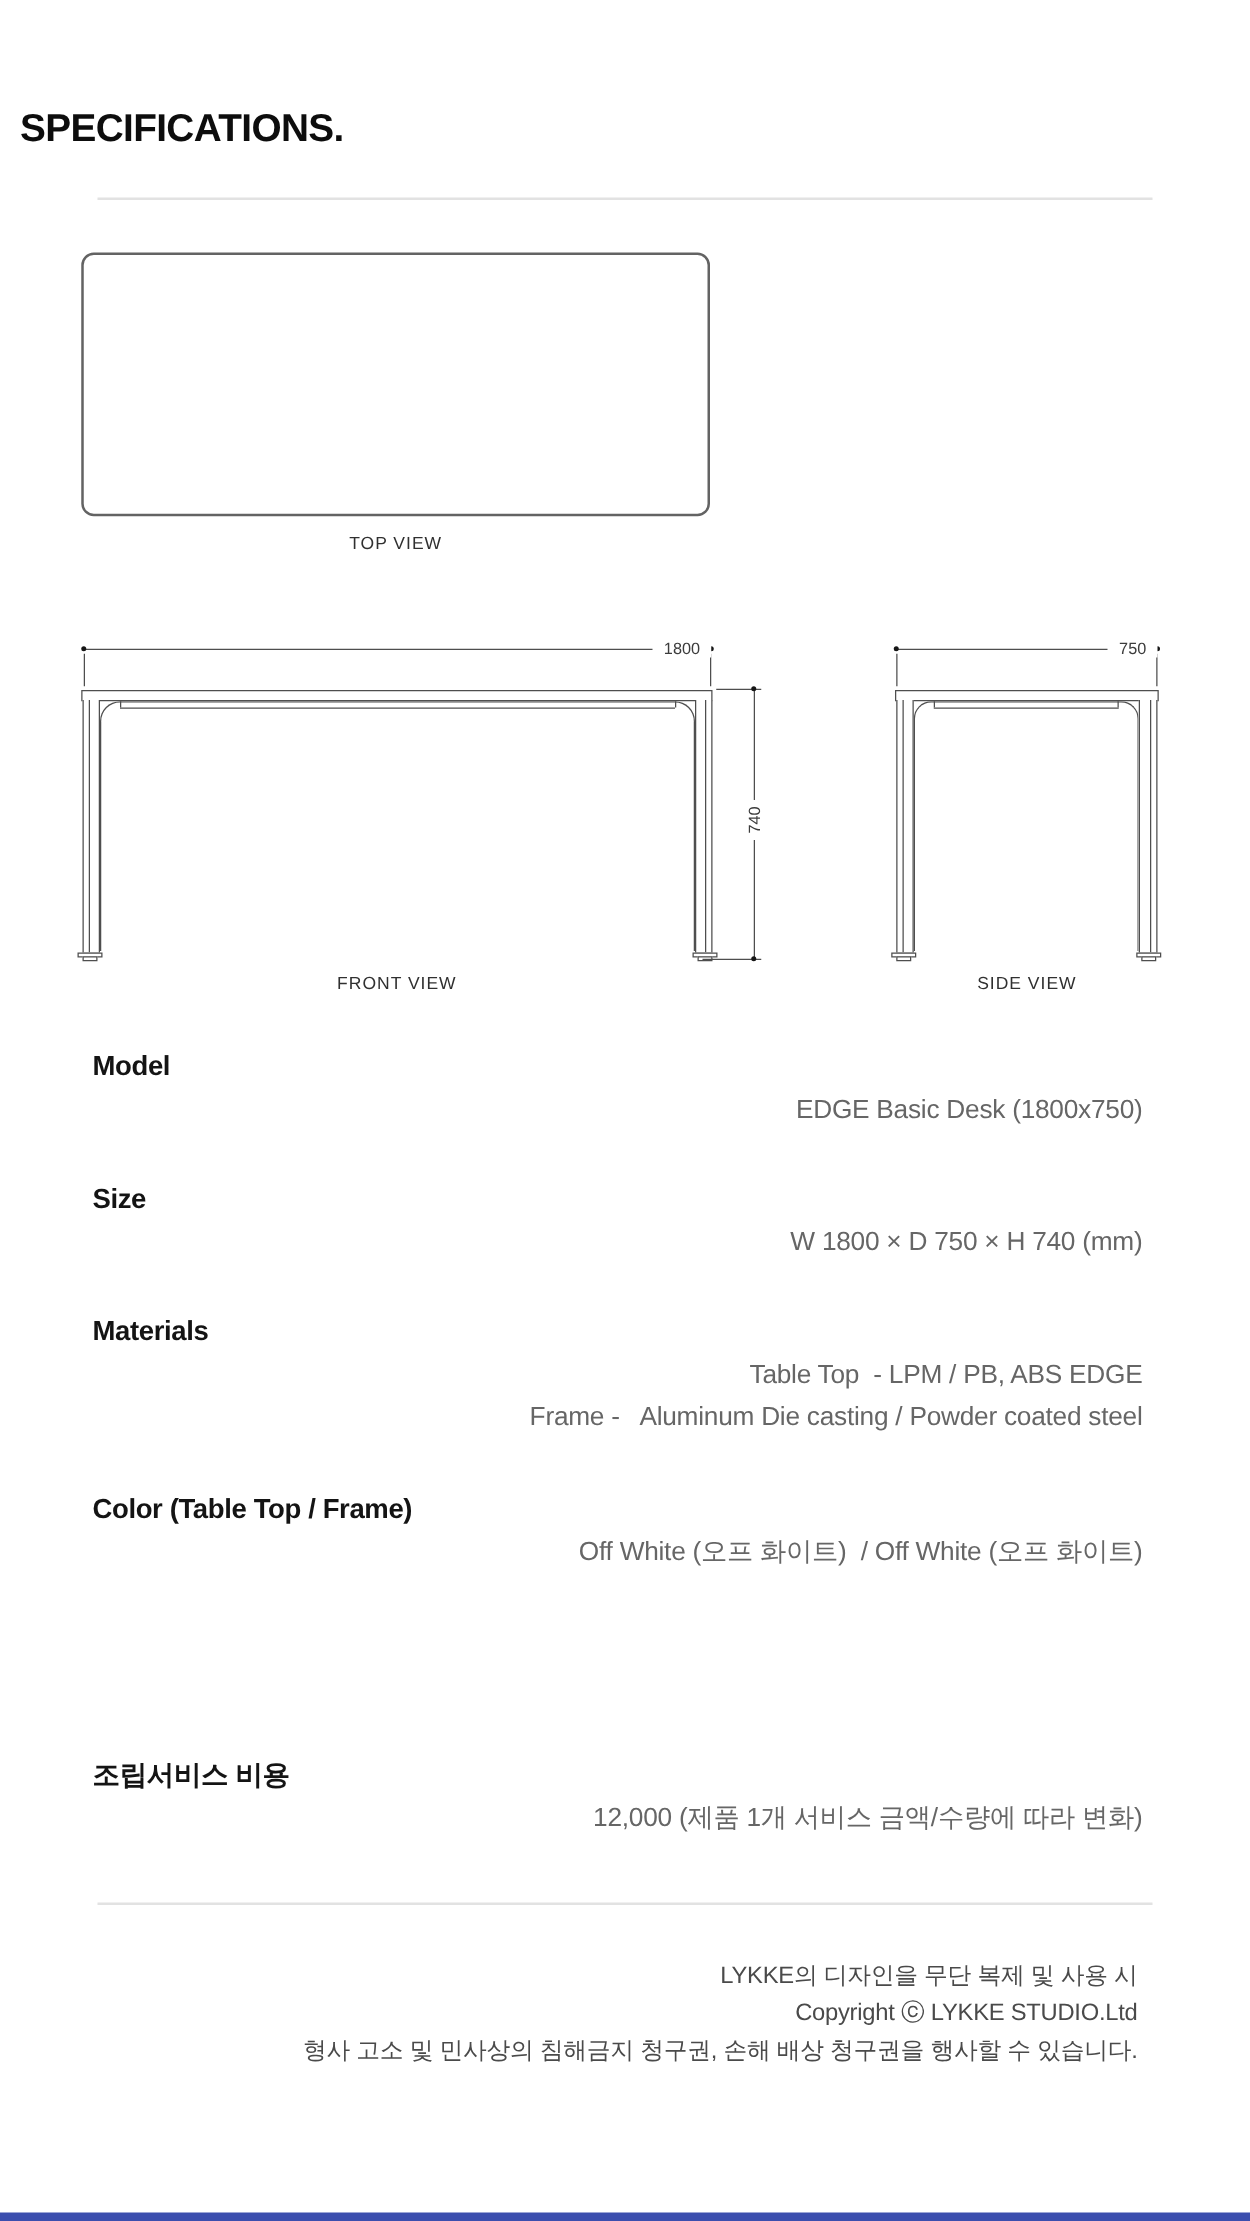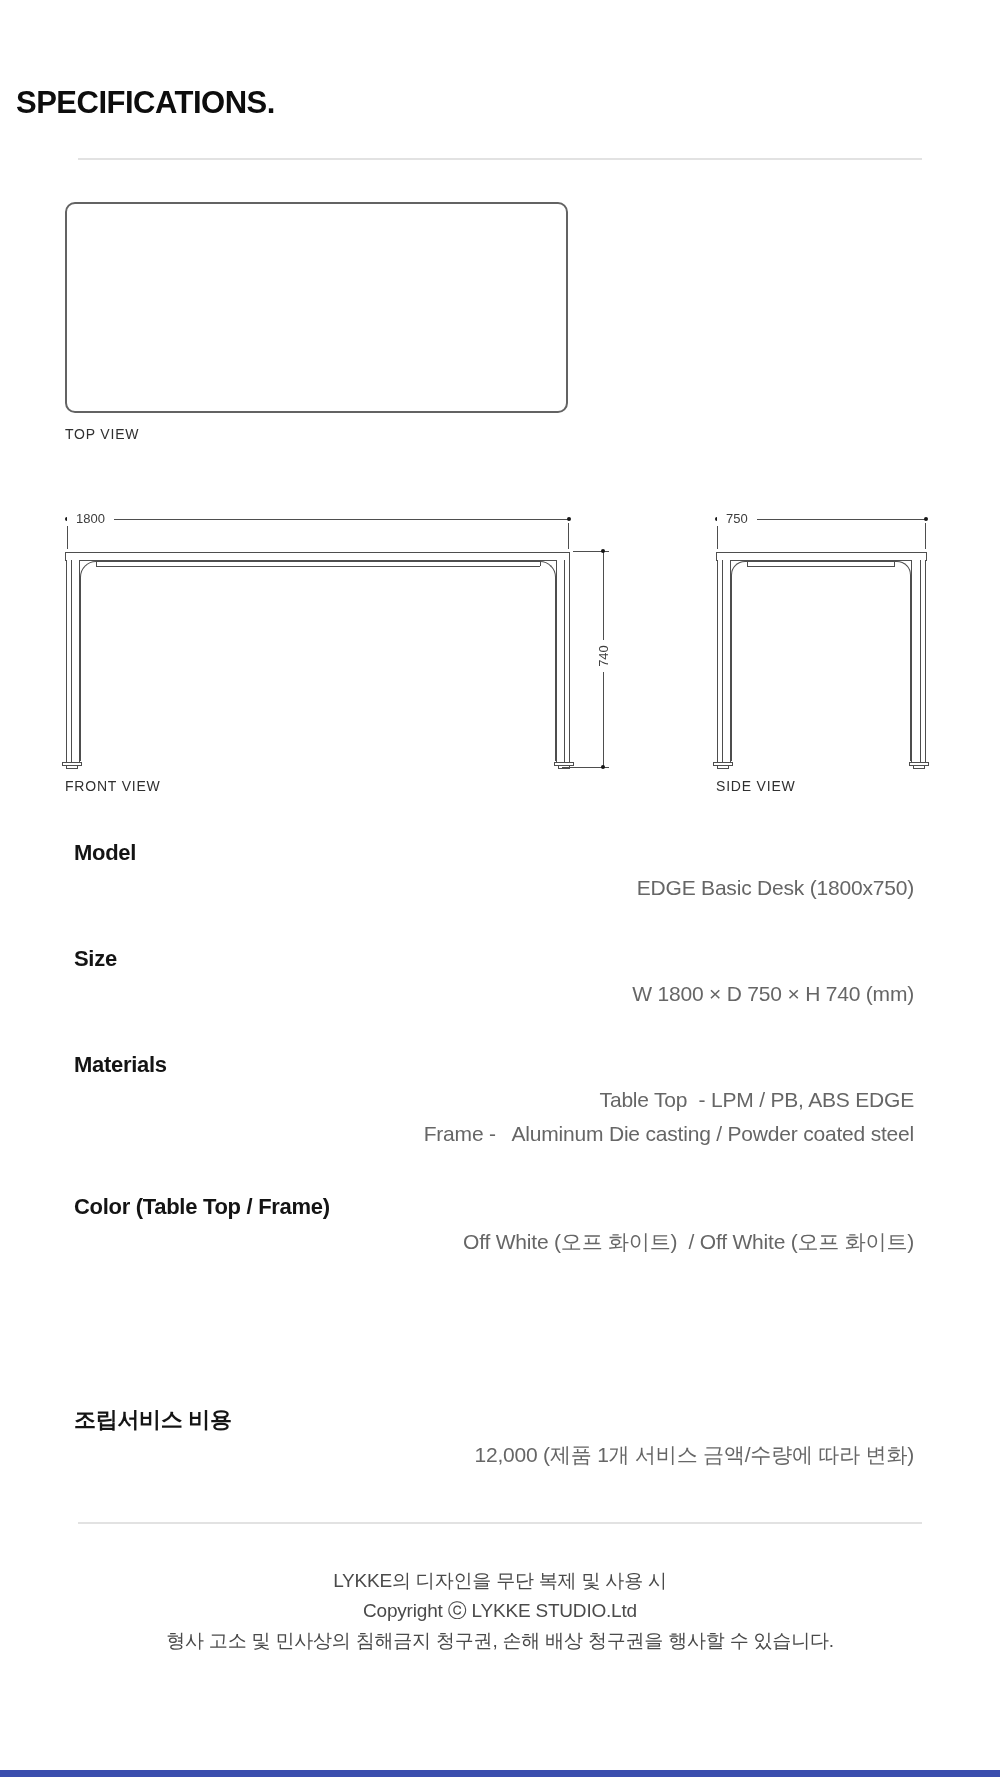--- a/index.html
+++ b/index.html
@@ -16,35 +16,35 @@
   .vline{position:absolute;width:0;border-left:1px solid #4e4e4e;}
   .drect{position:absolute;box-sizing:border-box;background:#fff;border:1px solid #4e4e4e;}
   .dot{position:absolute;width:4px;height:4px;border-radius:50%;background:#161616;}
   .leg-mid{position:absolute;top:0;bottom:0;width:0;border-left:1px solid #4e4e4e;}
   .frame{position:absolute;box-sizing:border-box;
          border-top:1px solid #4e4e4e;border-left:1px solid #4e4e4e;border-right:1px solid #4e4e4e;}
   .topview-rect{position:absolute;left:65px;top:202px;width:503px;height:211px;
                 box-sizing:border-box;border:2px solid #636363;border-radius:10px;background:#fff;}
 
   .view-label{position:absolute;font-size:14px;line-height:18px;color:#303030;
-              letter-spacing:0.8px;}
+              letter-spacing:0.8px;text-align:center;}
 
-  .dim-label{position:absolute;text-align:left;line-height:18px;font-size:13px;color:#3c3c3c;}
+  .dim-label{position:absolute;text-align:right;line-height:18px;font-size:13px;color:#3c3c3c;}
   .dim-label span{background:#fff;padding:0 9px;}
   .dim-v-label{position:absolute;left:587px;top:634px;width:32px;height:44px;background:#fff;
                display:flex;align-items:center;justify-content:center;
                font-size:13px;color:#3c3c3c;transform:rotate(-90deg);}
 
   
   .spec{position:absolute;left:74px;width:840px;}
   .spec-heading{font-size:22px;font-weight:700;line-height:26px;margin-bottom:5px;
                 color:#141414;letter-spacing:-0.3px;}
   .spec-line{font-size:21px;line-height:34px;color:#666;letter-spacing:-0.2px;white-space:pre-wrap;text-align:right;}
 
-  .footer{position:absolute;top:1566px;right:90px;width:820px;text-align:center;
+  .footer{position:absolute;top:1566px;right:90px;width:820px;text-align:right;
           font-size:19px;line-height:30px;color:#4a4a4a;letter-spacing:-0.2px;}
 
   .bottom-bar{position:absolute;left:0;top:1770px;width:1000px;height:7px;background:#3b4eae;}
 </style>
 </head>
 <body>
 
 <div class="page">
 
   <h1 class="page-title">SPECIFICATIONS.</h1>

